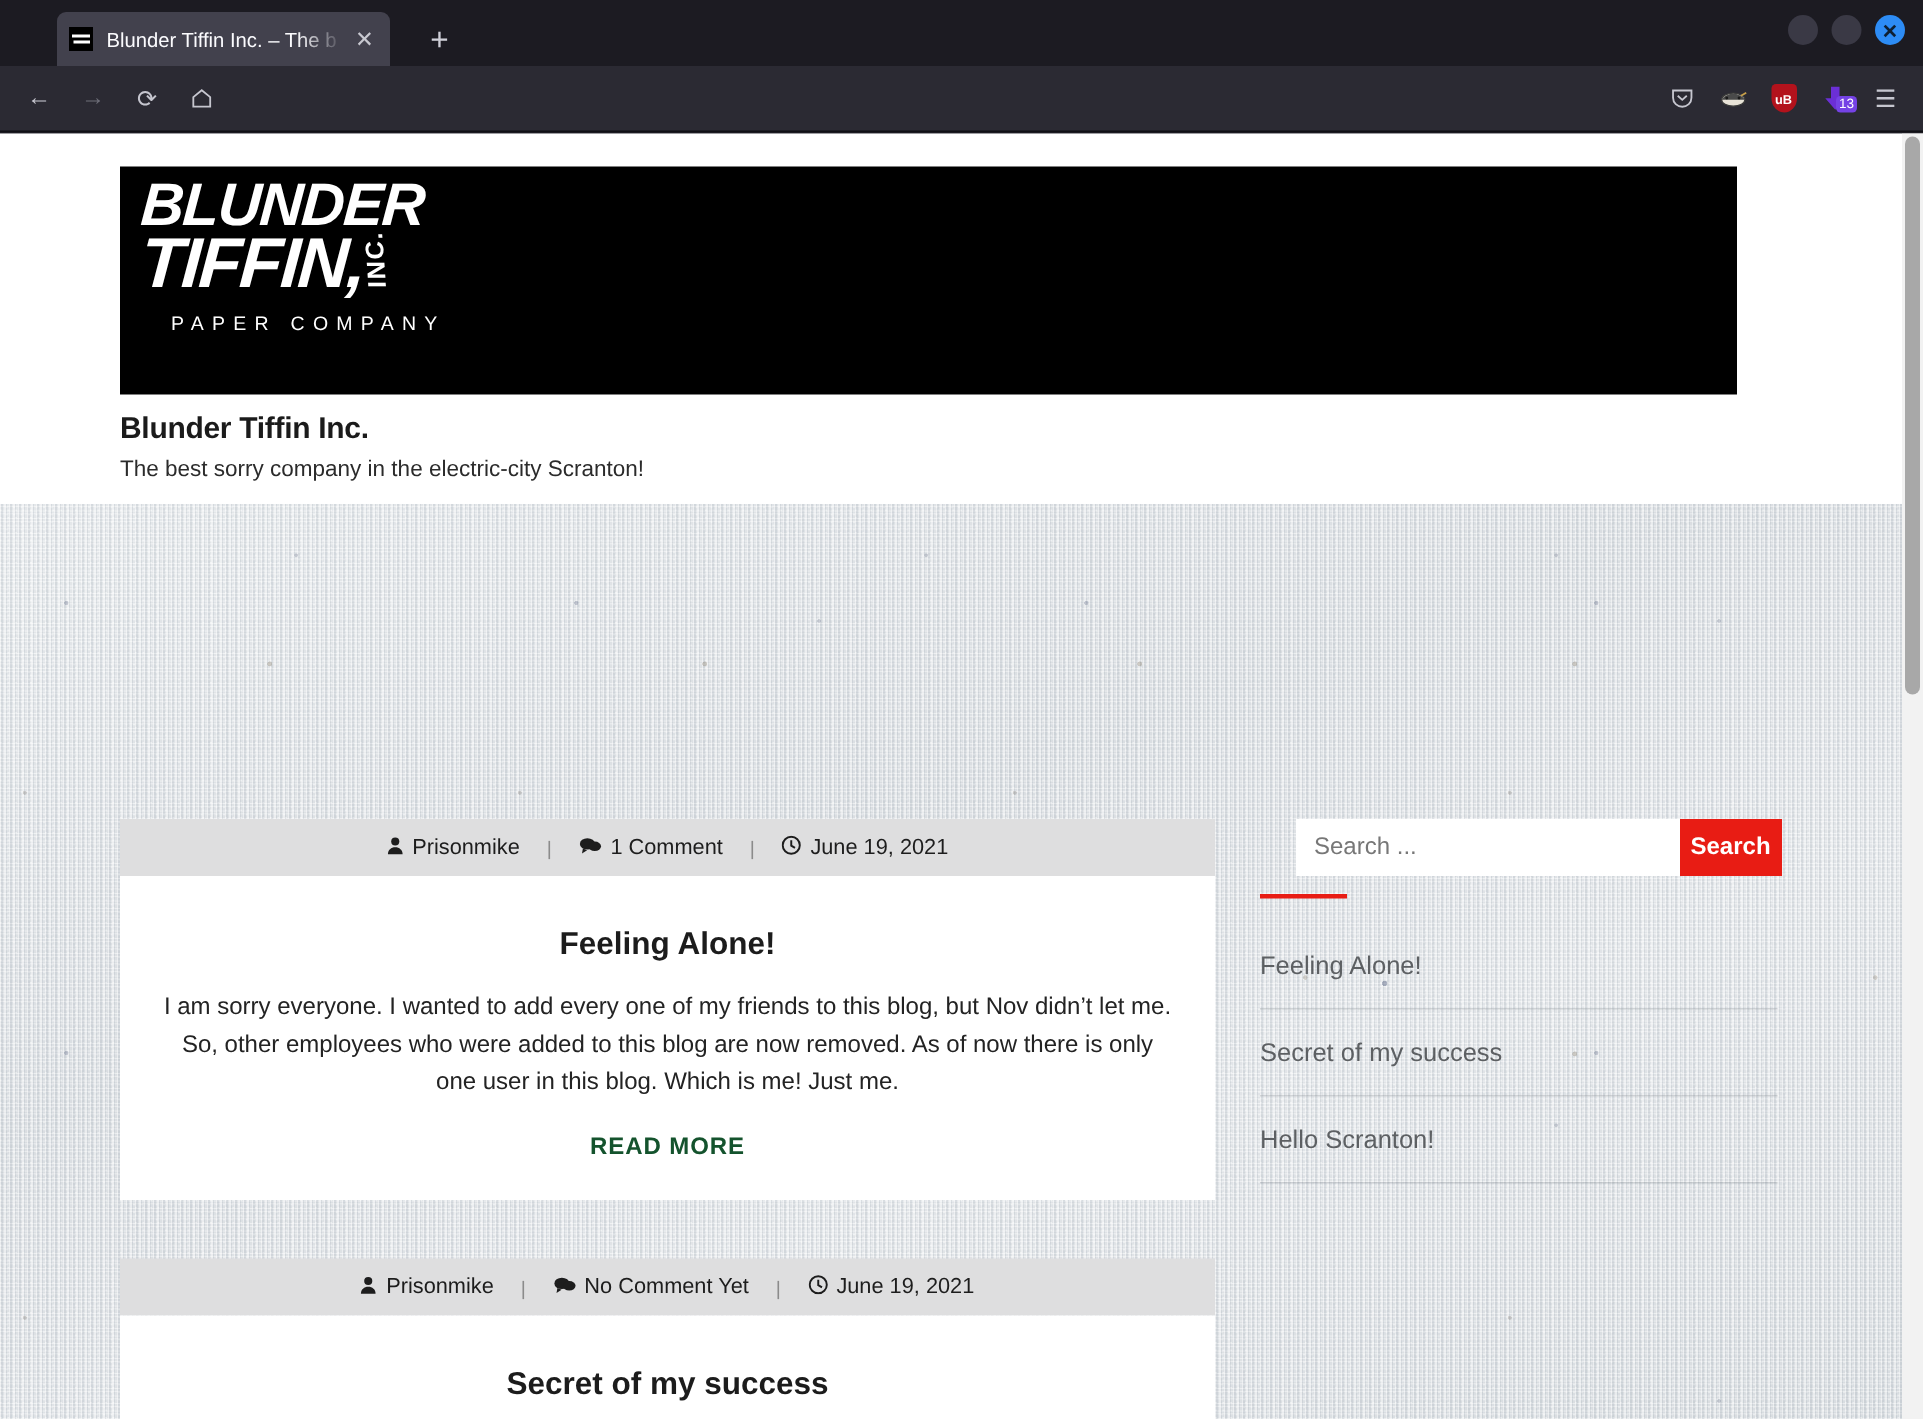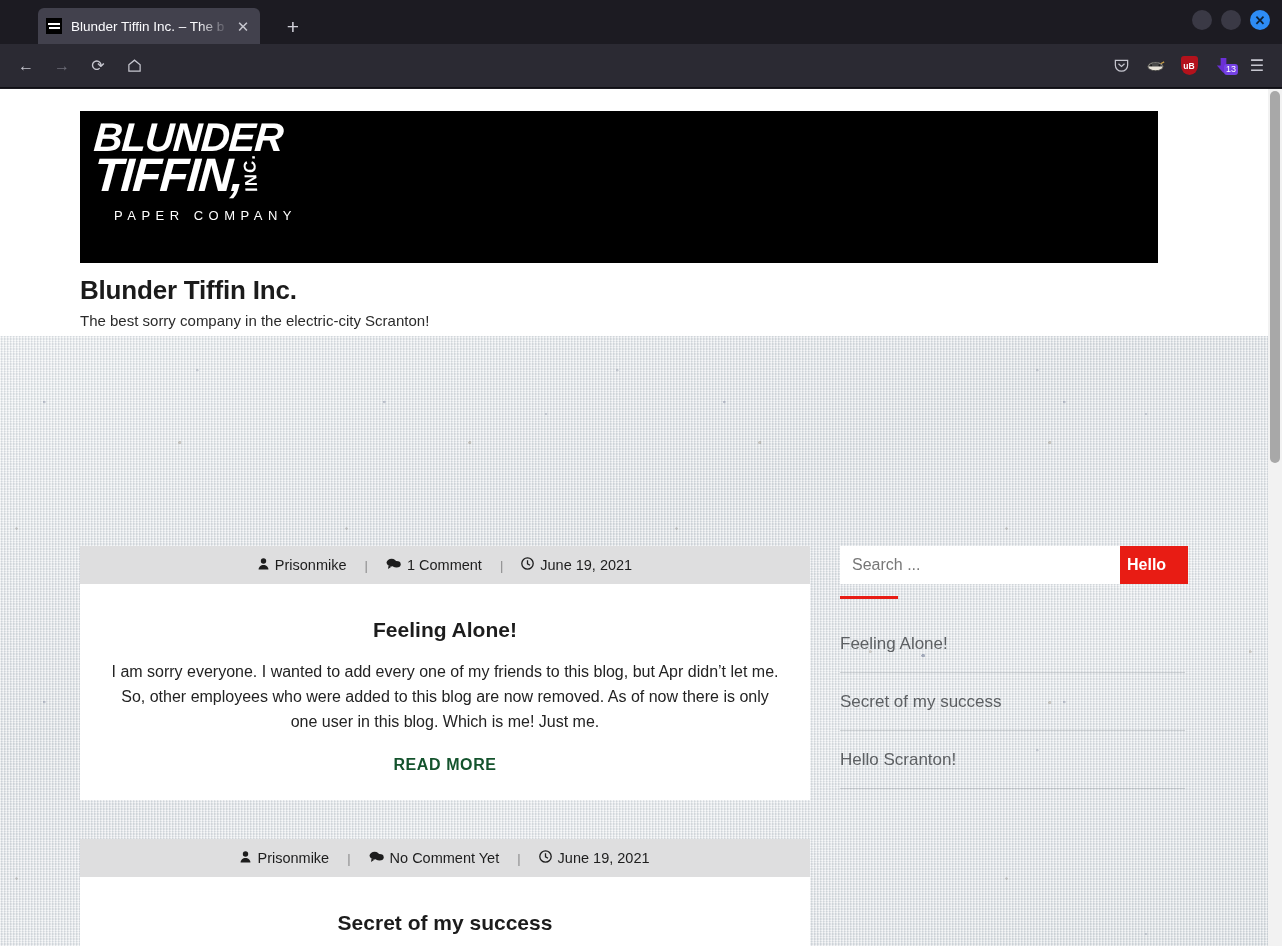--- a/index.html
+++ b/index.html
@@ -134,21 +134,21 @@
   .logo-inc {
     font-size: 17px; font-weight: bold; letter-spacing: 1px;
     writing-mode: vertical-rl; transform: rotate(180deg) skewX(4deg);
     margin-left: 1px; margin-bottom: 3px; color: #fff;
   }
   .logo-l3 {
     font-size: 13px; letter-spacing: 5.5px; display: block;
     margin-top: 16px; margin-left: 20px;
   }
   .site-title {
-    font-size: 26px; font-weight: bold; color: #1b1b1b;
+    font-size: 20px; font-weight: bold; color: #1b1b1b;
     margin-top: 12px; letter-spacing: -.2px;
   }
   .site-tagline { font-size: 15px; color: #2b2b2b; margin-top: 6px; }
 
   
   .paper-bg {
     position: relative;
     background-color: #dde1e4;
     background-image:
       radial-gradient(circle at 13% 22%, rgba(80,90,120,.30) 0 1.2px, transparent 1.6px),
@@ -197,20 +197,21 @@
     color: #14532d; text-decoration: none;
   }
   .post-gap { height: 39px; }
 
   
   .search-row { display: flex; height: 38px; width: 348px; }
   .search-input {
     flex: 1; background: #fff; border: none; outline: none;
     font-size: 16px; color: #555; padding: 0 12px;
     font-family: "Liberation Sans", sans-serif;
+    margin-left: 24px;
   }
   .search-input::placeholder { color: #777; }
   .search-btn {
     width: 68px; background: #e81c14; color: #fff;
     font-size: 16px; font-weight: bold; border: none;
     font-family: "Liberation Sans", sans-serif;
     overflow: hidden; white-space: nowrap; text-align: left;
     padding-left: 7px; cursor: pointer;
   }
   .widget-title {
@@ -350,21 +351,21 @@
                     <svg width="13" height="13" viewBox="0 0 13 13">
                         <circle cx="6.5" cy="6.5" r="5.7" fill="none" stroke="#1d1d1d" stroke-width="1.3"></circle>
                         <path d="M6.5 3.2v3.6l2.5 1.5" stroke="#1d1d1d" stroke-width="1.3" fill="none"></path>
                       </svg>
                   </span>
                   <span>June 19, 2021</span>
                 </span>
               </div>
               <div class="post-card">
                 <h2 class="post-title">Feeling Alone!</h2>
-                <p class="post-excerpt">I am sorry everyone. I wanted to add every one of my friends to this blog, but Apr didn’t let me. So, other employees who were added to this blog are now removed. As of now there is only one user in this blog. Which is me! Just me.</p>
+                <p class="post-excerpt">I am sorry everyone. I wanted to add every one of my friends to this blog, but Nov didn’t let me. So, other employees who were added to this blog are now removed. As of now there is only one user in this blog. Which is me! Just me.</p>
                 <a class="read-more" href="#">READ MORE</a>
               </div>
             </article>
 
             <div class="post-gap"></div>
 
             <article>
               <div class="post-meta">
                 <span class="meta-item">
                   <span class="meta-ico">
@@ -400,21 +401,21 @@
               <div class="post-card">
                 <h2 class="post-title">Secret of my success</h2>
 
               </div>
             </article>
           </div>
 
           <div class="sidebar-col">
             <form class="search-row">
               <input class="search-input" type="text" placeholder="Search ..." style="">
-              <button class="search-btn" type="button">Hello</button>
+              <button class="search-btn" type="button">Search</button>
             </form>
 
             <div class="widget-rule"></div>
             <ul class="recent-list">
               <li>
                 <a class="recent-link" href="#">Feeling Alone!</a>
               </li>
               <li>
                 <a class="recent-link" href="#">Secret of my success</a>
               </li>

